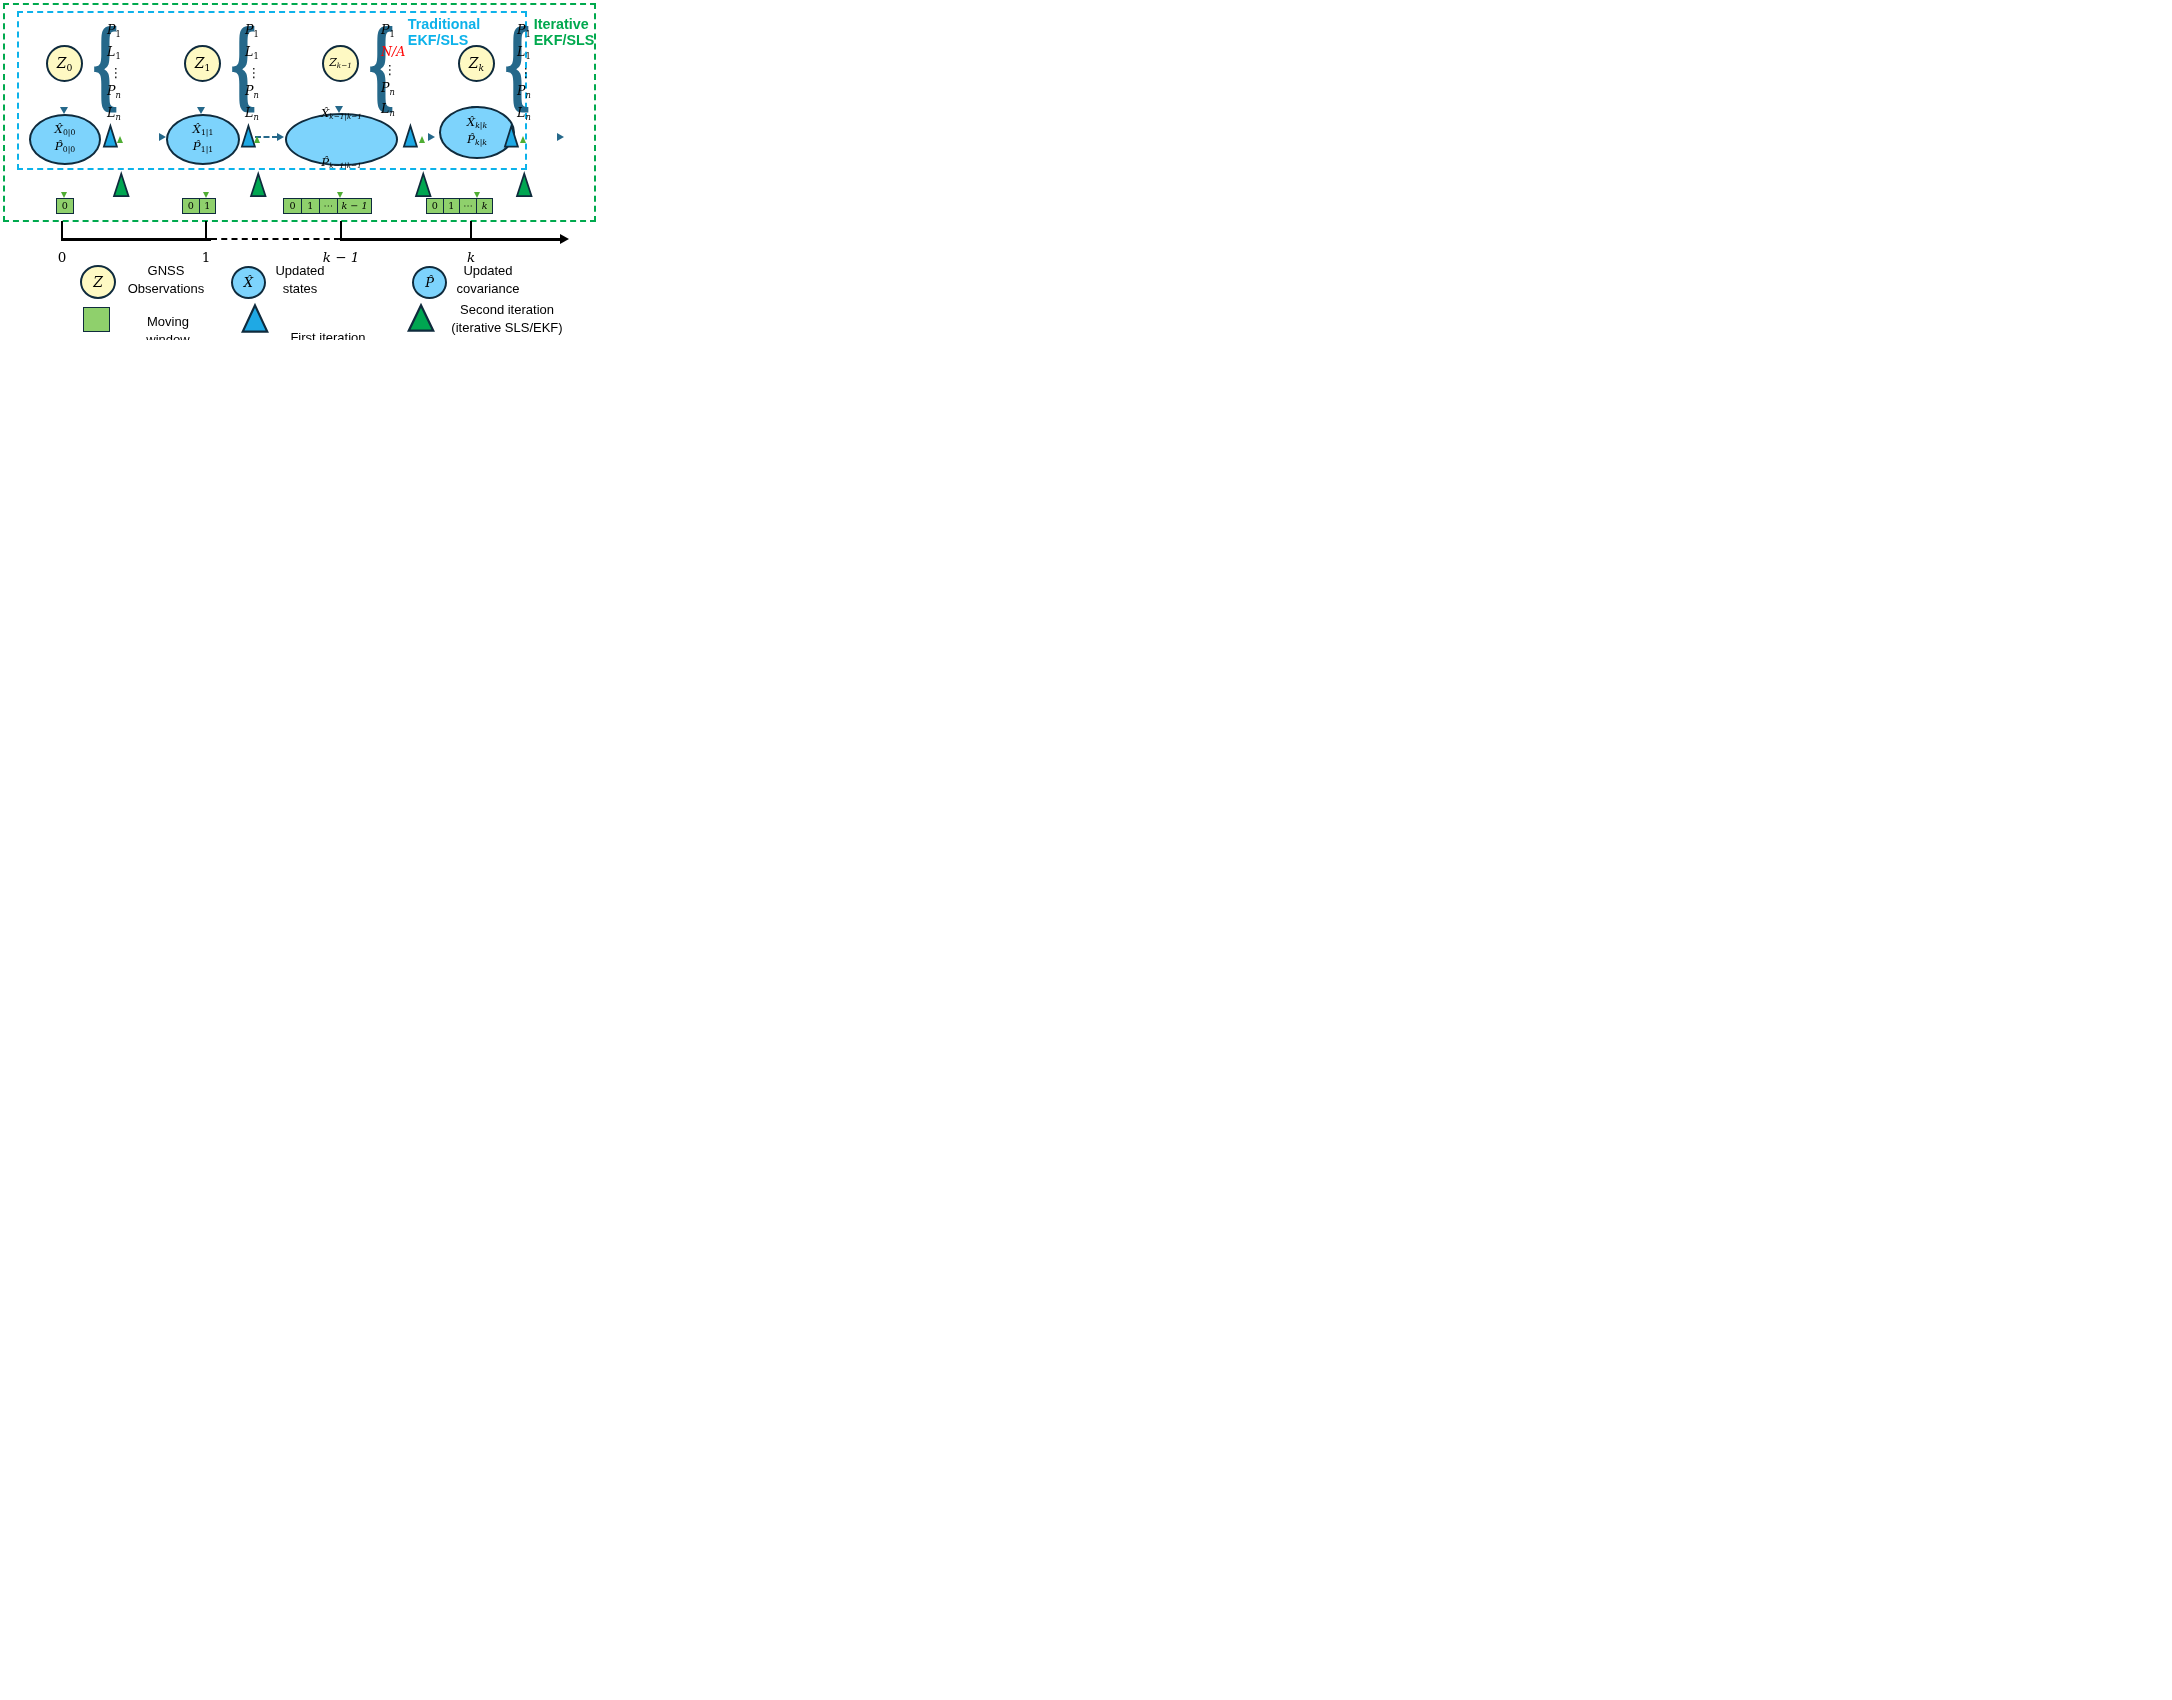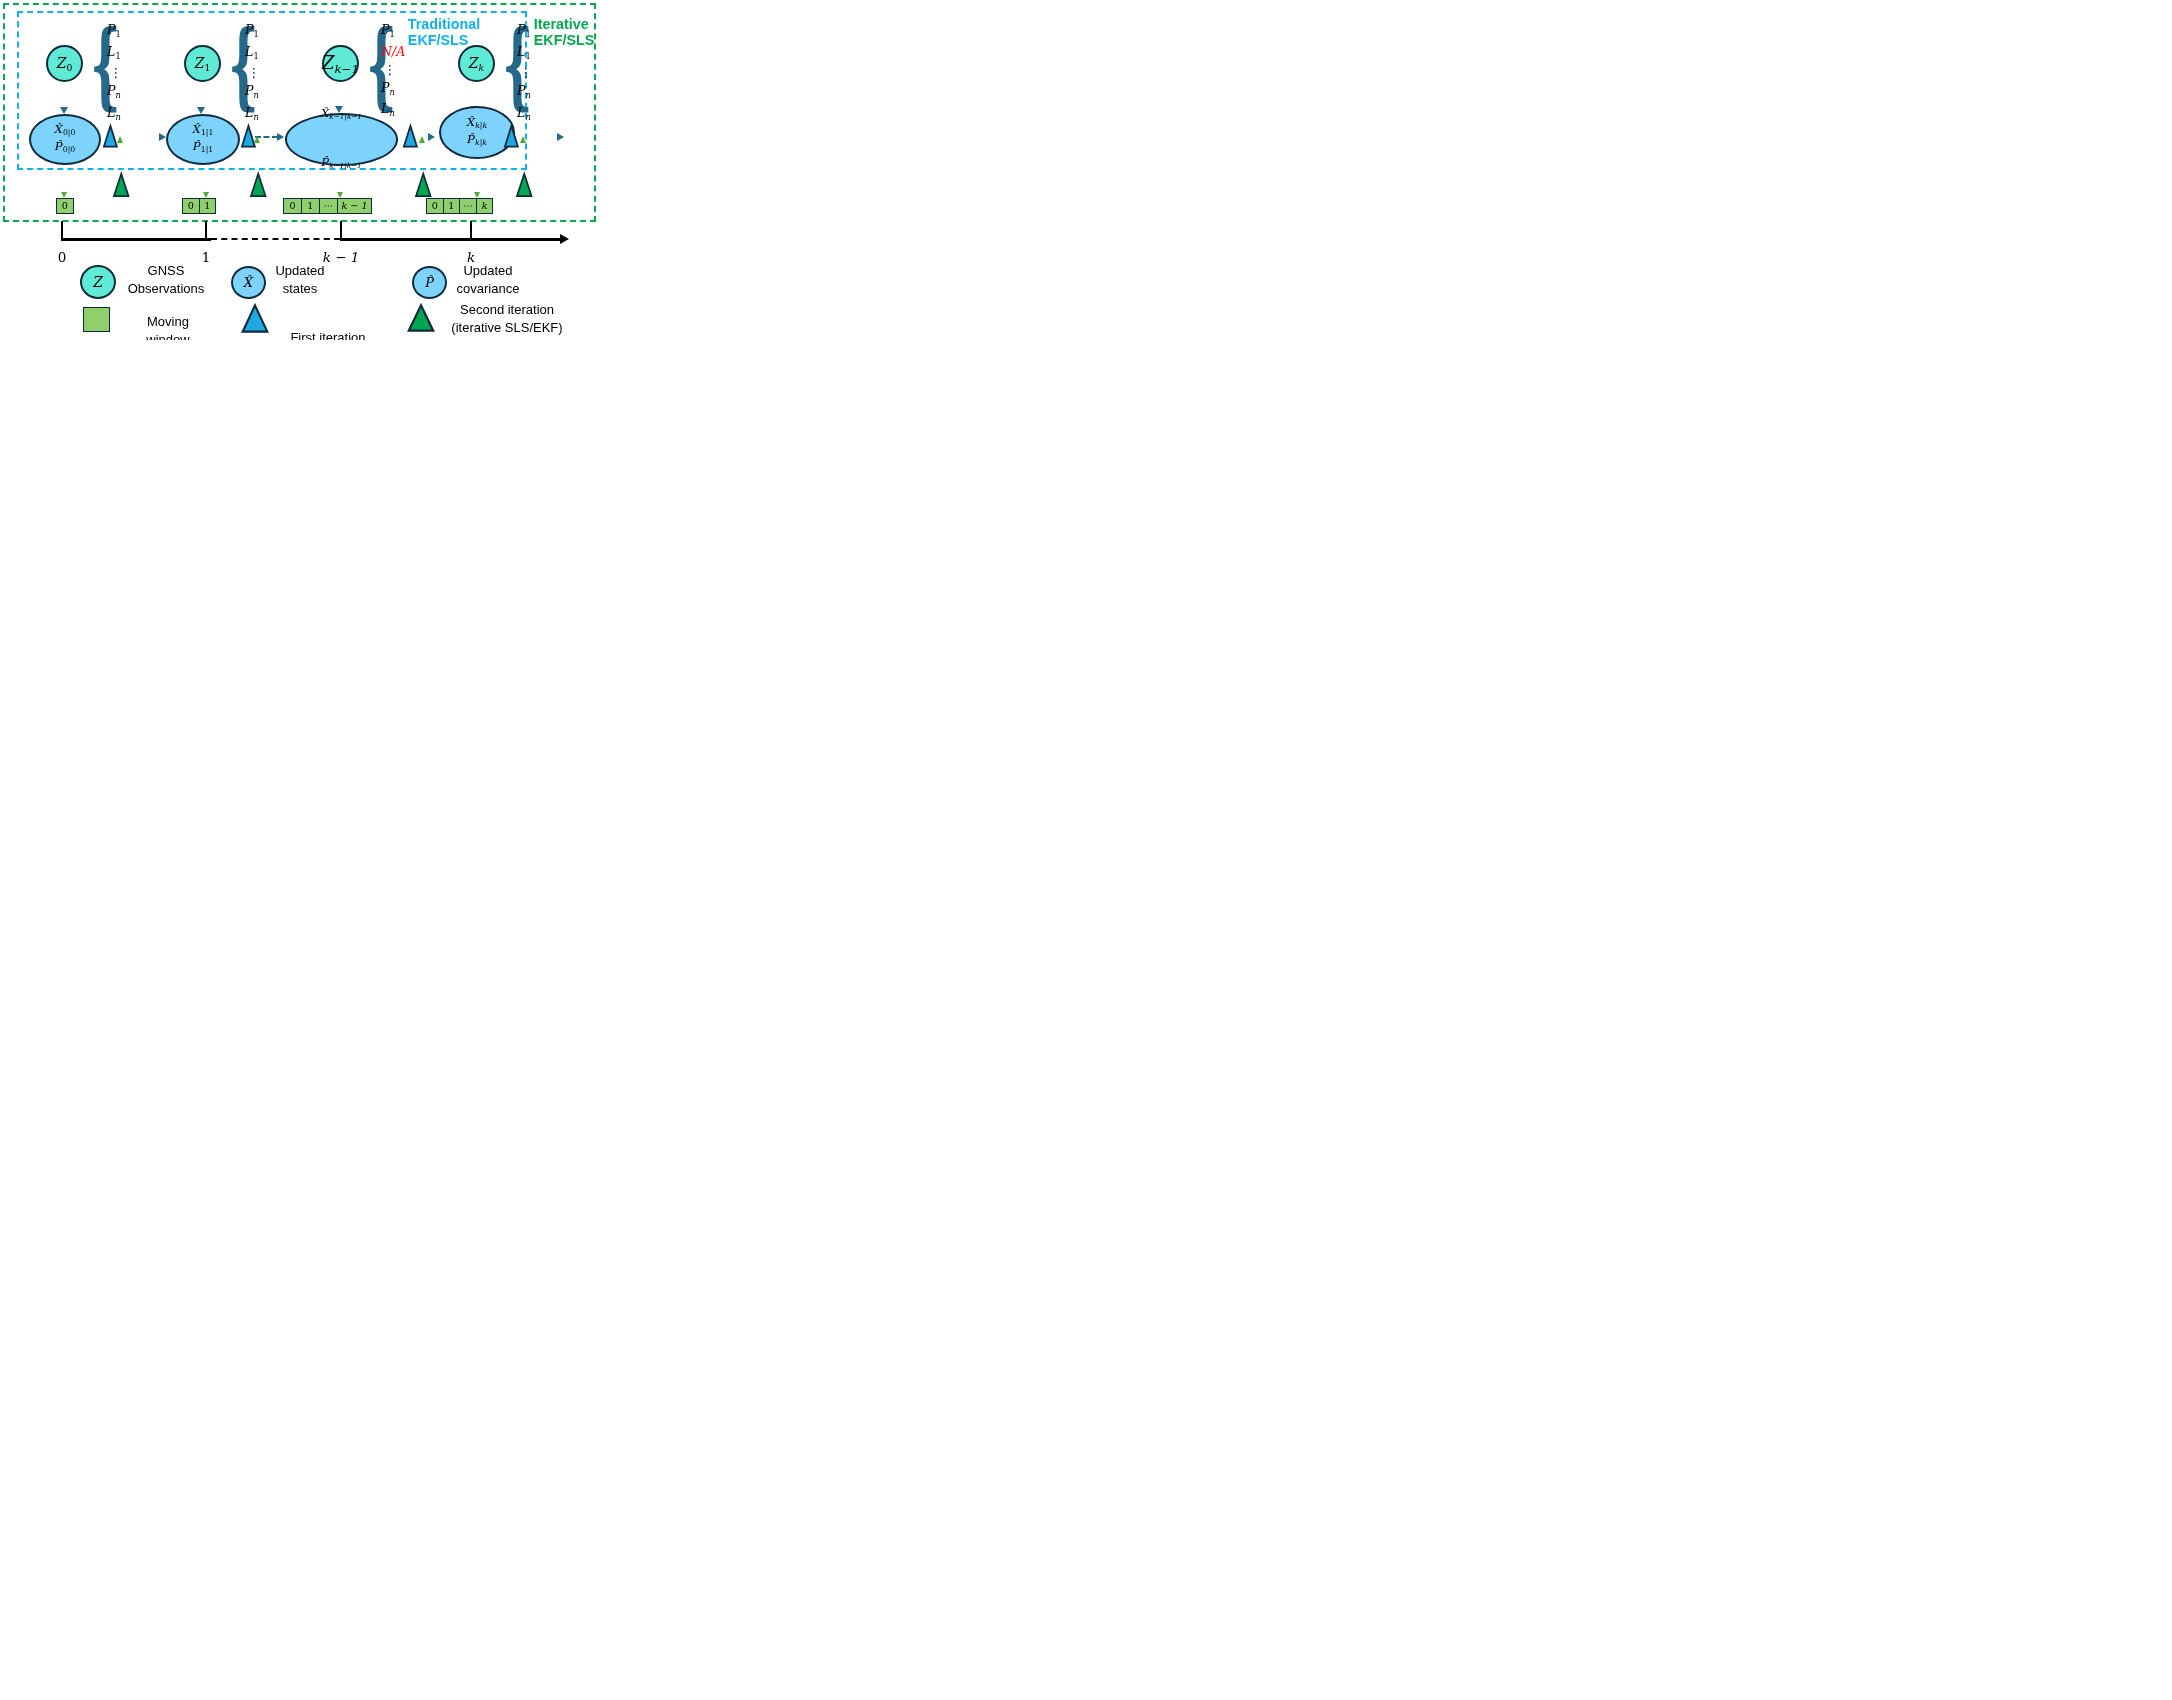--- a/index.html
+++ b/index.html
@@ -14,25 +14,25 @@
   
   .frame { position:absolute; box-sizing:border-box; }
   .frame.green { border:2.6px dashed #00A94E; }
   .frame.cyan  { border:2.6px dashed #0DB2EA; }
   .frame-label { position:absolute; font-weight:bold; font-size:14.3px; line-height:16px; text-align:left; transform:translateX(-50%); white-space:nowrap; }
   .frame-label.cyan-t { color:#0DB2EA; }
   .frame-label.green-t { color:#00A94E; }
   
   .node { position:absolute; box-sizing:border-box; border:2.2px solid #0F2B3D; border-radius:50%;
           display:flex; align-items:center; justify-content:center; }
-  .z-node { background:#5eead4; }
+  .z-node { background:#fef9c3; }
   .state-node { background:#7dd3fc; flex-direction:column; }
   .state-line { line-height:13px; font-size:11.7px; white-space:nowrap; }
   .z-label { font-size:14px; }
-  .z-label.small { font-size:18px;text-align:right; }
+  .z-label.small { font-size:11px;text-align:right; }
   
   .brace { position:absolute; color:#25688A; font-family:"DejaVu Serif",serif; font-weight:bold;
            font-size:76px; line-height:92px; transform:scale(0.62,1.22); transform-origin:center center; }
   .obs-col { position:absolute; }
   .obs-item { font-size:12.6px; line-height:18px; white-space:nowrap; }
   .obs-item.dots { font-style:normal; padding-left:2.6px; }
   
   .vline, .hline { position:absolute; }
   .teal  { background:#25688A; }
   .greenl{ background:#4FAD33; }

